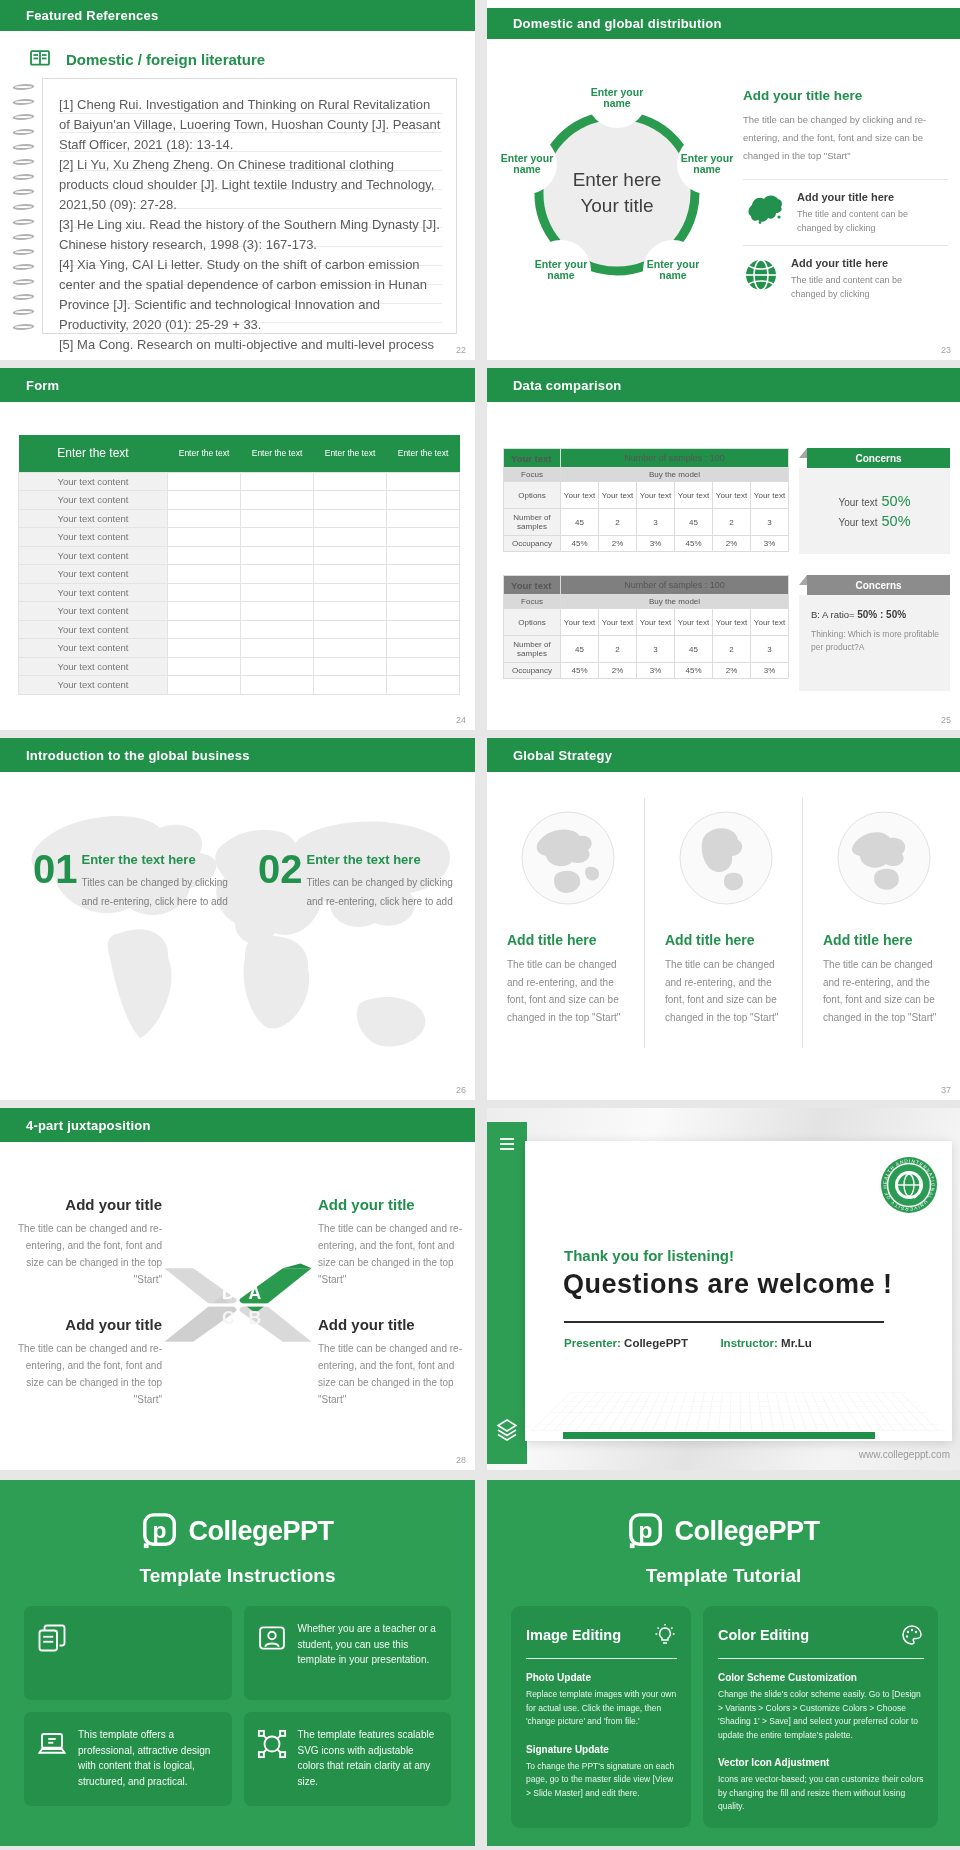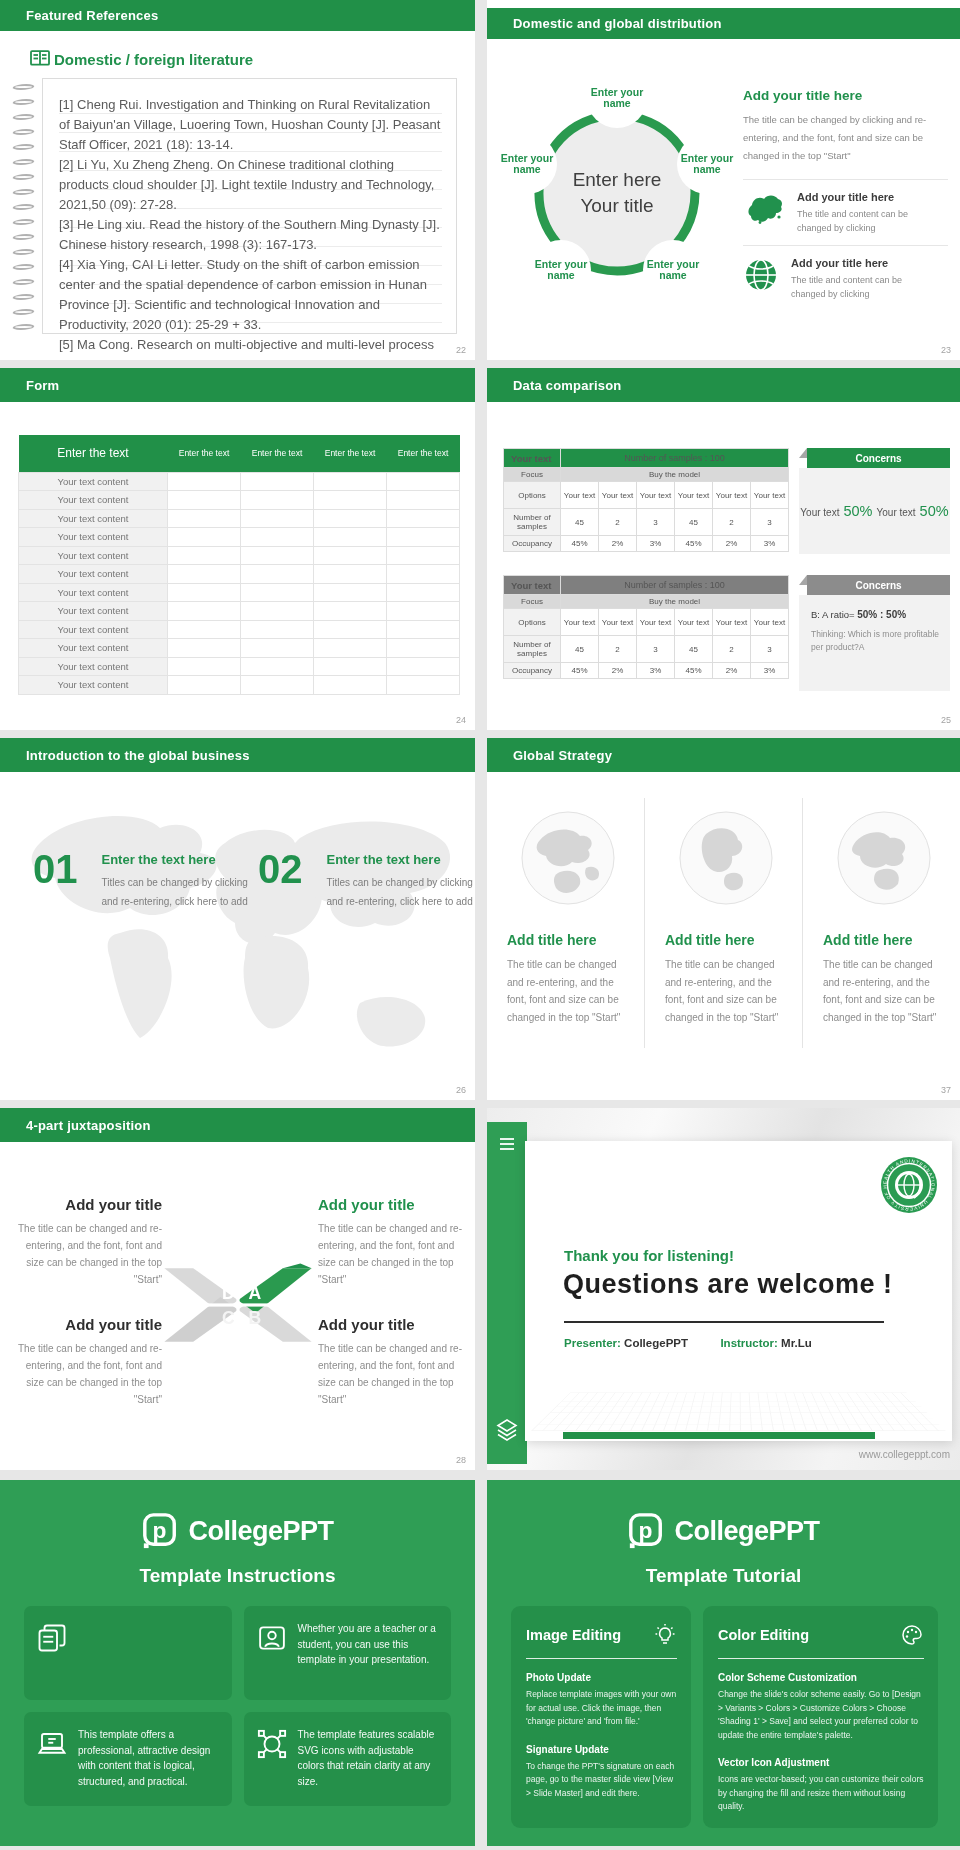--- a/index.html
+++ b/index.html
@@ -8,21 +8,21 @@
   }
   *{margin:0;padding:0;box-sizing:border-box;}
   html,body{width:960px;height:1850px;}
   body{position:relative;background:#e7e7e7;font-family:"Liberation Sans",sans-serif;overflow:hidden;}
   .cell{position:absolute;background:#fff;overflow:hidden;}
   .bar{height:34px;background:var(--green-bar);color:#fff;font-size:13px;font-weight:bold;
        display:flex;align-items:center;padding-left:26px;letter-spacing:.2px;}
   .pagenum{position:absolute;right:9px;bottom:5px;font-size:9px;color:#a3a3a3;}
 
   
-  .ref-title{position:absolute;left:30px;top:50px;display:flex;align-items:center;gap:4px;
+  .ref-title{position:absolute;left:30px;top:50px;display:flex;align-items:center;gap:16px;
              color:var(--green);font-size:15px;font-weight:bold;}
   .ref-page{position:absolute;left:42px;top:78px;right:18px;bottom:26px;border:1px solid #dcdcdc;
             background:#fff;padding:16px 14px 0 16px;}
   .ref-lines{height:100%;background:repeating-linear-gradient(to bottom,transparent 0 18px,#ececec 18px 19px);}
   .ref-lines p{font-size:13px;color:#5b5b5b;line-height:20px;}
   .coils{position:absolute;left:13px;top:84px;}
   .coil{width:21px;height:6px;border:2px solid #a3a3a3;border-radius:50%;transform:skewX(-42deg);margin:0 0 9px 0;opacity:.85;}
 
   
   .gear-circle{position:absolute;left:55px;top:118px;width:150px;height:150px;border-radius:50%;background:#ededed;}
@@ -60,31 +60,31 @@
   .row-num td{height:27px;}
   .row-occ td{height:16px;}
   .concern{position:absolute;left:312px;width:151px;}
   .concern-head{position:relative;height:20px;color:#fff;font-weight:bold;font-size:10px;display:flex;
                 align-items:center;justify-content:center;margin-left:8px;}
   .concern.green .concern-head{background:var(--green-bar);}
   .concern.gray .concern-head{background:#8c8c8c;}
   .concern-head::after{content:"";position:absolute;left:-8px;top:0;border-top:10px solid transparent;
                 border-bottom:0 solid transparent;border-right:8px solid rgba(0,0,0,.35);height:0;}
   .concern-body{background:#f2f2f2;margin-top:0;}
-  .concern.green .concern-body{height:86px;display:flex;flex-direction:row;align-items:center;justify-content:center;gap:4px;}
+  .concern.green .concern-body{height:86px;display:flex;flex-direction:column;align-items:center;justify-content:center;gap:4px;}
   .cline{font-size:10px;color:#555;}
   .cline b{color:var(--green);font-size:14.5px;font-weight:normal;margin-left:4px;}
   .concern.gray .concern-body{height:96px;padding:14px 10px 0 12px;}
   .ratio{font-size:9.5px;color:#3d3d3d;}
   .ratio b{font-size:10px;}
   .note{font-size:8.5px;color:#8f8f8f;line-height:13px;margin-top:8px;}
 
   
   .worldmap{position:absolute;left:0;top:45px;width:475px;height:315px;}
-  .intro-item{position:absolute;display:flex;gap:24px;z-index:2;}
+  .intro-item{position:absolute;display:flex;gap:4px;z-index:2;}
   .intro-num{font-size:40px;font-weight:bold;color:var(--green);line-height:38px;}
   .intro-h{font-size:13px;font-weight:bold;color:var(--green);margin:2px 0 6px 0;}
   .intro-b{font-size:10px;color:#7e7e7e;line-height:19px;width:162px;}
 
   
   .gcol{position:absolute;top:58px;width:150px;height:260px;}
   .gcol .globe{display:block;margin:14px auto 0 auto;}
   .gcol-h{color:var(--green);font-size:14px;font-weight:bold;margin:26px 0 8px 14px;}
   .gcol-b{font-size:10px;color:#8d8d8d;line-height:17.5px;margin-left:14px;width:122px;}
   .vdiv{position:absolute;top:60px;width:1px;height:250px;background:#e4e4e4;}

